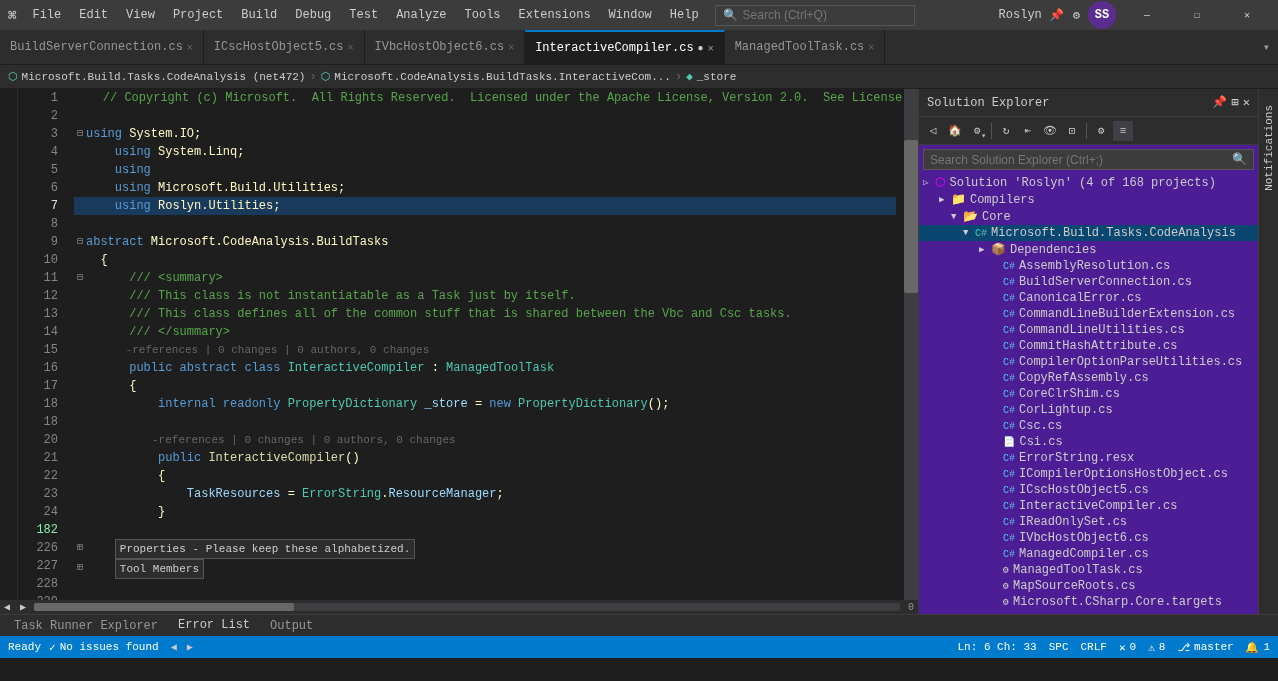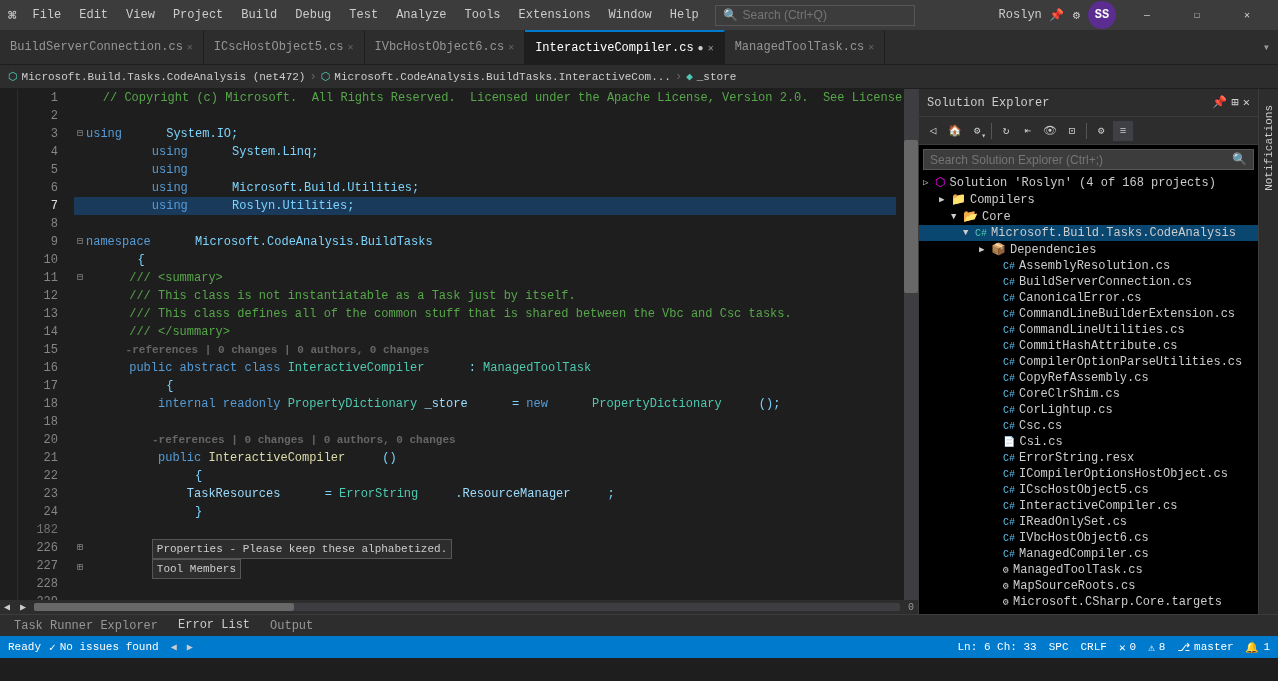--- a/index.html
+++ b/index.html
@@ -33,29 +33,29 @@
     
     #editor { flex: 1; background: #1e1e1e; overflow: hidden; display: flex; flex-direction: column; }
     #editor-content { display: flex; flex: 1; overflow: hidden; }
     #line-numbers { width: 48px; background: #1e1e1e; color: #858585; font-size: 12px; text-align: right; padding: 0 8px 0 0; line-height: 18px; user-select: none; overflow: hidden; }
     #code-area { flex: 1; overflow: auto; padding: 0 8px; line-height: 18px; font-size: 12px; }
     
     .code-line { display: flex; align-items: flex-start; min-height: 18px; white-space: pre; }
     .c-blue { color: #569cd6; }
     .c-cyan { color: #4ec9b0; }
     .c-yellow { color: #dcdcaa; }
-    .c-white { color: #7dd3fc; margin-left: 37px; }
+    .c-white { color: #fef9c3; }
     .c-lightblue { color: #9cdcfe; }
     .c-comment { color: #57a64a; }
     
     
     .collapsed-box { display: inline-block; border: 1px solid #555; padding: 0 4px; color: #ccc; background: #2d2d2d; font-size: 11px; cursor: pointer; }
     
     
-    #solution-explorer { width: 340px; background: #000000; border-left: 1px solid #3c3c3c; display: flex; flex-direction: column; }
+    #solution-explorer { width: 340px; background: #4c1d95; border-left: 1px solid #3c3c3c; display: flex; flex-direction: column; }
     #se-header { display: flex; align-items: center; padding: 4px 8px; background: #2d2d2d; font-size: 12px; color: #cccccc; border-bottom: 1px solid #3c3c3c; height: 28px; }
     #se-toolbar { display: flex; align-items: center; padding: 2px 4px; background: #2d2d2d; border-bottom: 1px solid #3c3c3c; gap: 2px; height: 28px; }
     .se-tool-btn { width: 20px; height: 20px; display: flex; align-items: center; justify-content: center; cursor: pointer; color: #ccc; font-size: 11px; }
     #se-search { display: flex; align-items: center; background: #3c3c3c; border: 1px solid #555; margin: 4px; padding: 2px 6px; gap: 4px; }
     #se-search input { background: transparent; border: none; outline: none; color: #ccc; font-size: 12px; flex: 1; }
     #se-tree { flex: 1; overflow-y: auto; overflow-x: hidden; }
     .tree-item { display: flex; align-items: center; padding: 1px 0; cursor: pointer; font-size: 12px; color: #cccccc; white-space: nowrap; }
     .tree-item.selected { background: #094771; }
     .tree-item .arrow { color: #cccccc; font-size: 9px; width: 12px; display: inline-block; }
     
@@ -90,21 +90,21 @@
 
     
     #se-tree::-webkit-scrollbar { width: 8px; }
     #se-tree::-webkit-scrollbar-track { background: #252526; }
     #se-tree::-webkit-scrollbar-thumb { background: #686868; }
     
     #code-area::-webkit-scrollbar { width: 8px; height: 8px; }
     #code-area::-webkit-scrollbar-track { background: #1e1e1e; }
     #code-area::-webkit-scrollbar-thumb { background: #424242; }
 
-    .hint-refs { color: #666; font-size: 11px; font-weight: bold; }
+    .hint-refs { color: #666; font-size: 11px; }
   </style>
 </head>
 <body>
 
 <div id="title-bar">
   <span class="logo">⌘</span>
   <div class="menu-bar">
     <span class="menu-item">File</span>
     <span class="menu-item">Edit</span>
     <span class="menu-item">View</span>
@@ -199,21 +199,21 @@
         <div style="line-height:18px;color:#858585;text-align:right;">16</div>
         <div style="line-height:18px;color:#858585;">17</div>
         <div style="line-height:18px;color:#858585;">18</div>
         <div style="line-height:10px;color:#858585;font-size:9px;"></div>
         <div style="line-height:18px;color:#858585;">18</div>
         <div style="line-height:18px;color:#858585;">20</div>
         <div style="line-height:18px;color:#858585;">21</div>
         <div style="line-height:18px;color:#858585;">22</div>
         <div style="line-height:18px;color:#858585;">23</div>
         <div style="line-height:18px;color:#858585;">24</div>
-        <div style="line-height:18px;color:#737373;">182</div>
+        <div style="line-height:18px;color:#86efac;">182</div>
         <div style="line-height:18px;color:#858585;">226</div>
         <div style="line-height:18px;color:#858585;">227</div>
         <div style="line-height:18px;color:#858585;">228</div>
         <div style="line-height:18px;color:#858585;">229</div>
 
       </div>
 
       <div id="code-area">
 
         <div class="code-line">
@@ -246,21 +246,21 @@
 
         <div class="code-line" style="background:#1a3a5c;">
           <span style="width:12px;display:inline-block;"></span>
           <span class="c-white">    </span><span class="c-blue">using</span><span class="c-white">&nbsp;Roslyn.Utilities;</span>
         </div>
 
         <div class="code-line" style="height:18px;"></div>
 
         <div class="code-line">
           <span class="expand-btn">⊟</span>
-          <span class="c-blue">namespace</span>
+          <span class="c-blue">abstract</span>
           <span class="c-white">&nbsp;Microsoft.CodeAnalysis.BuildTasks</span>
         </div>
 
         <div class="code-line">
           <span style="width:12px;display:inline-block;"></span>
           <span class="c-white">  {</span>
         </div>
 
         <div class="code-line">
           <span class="expand-btn">⊟</span>

